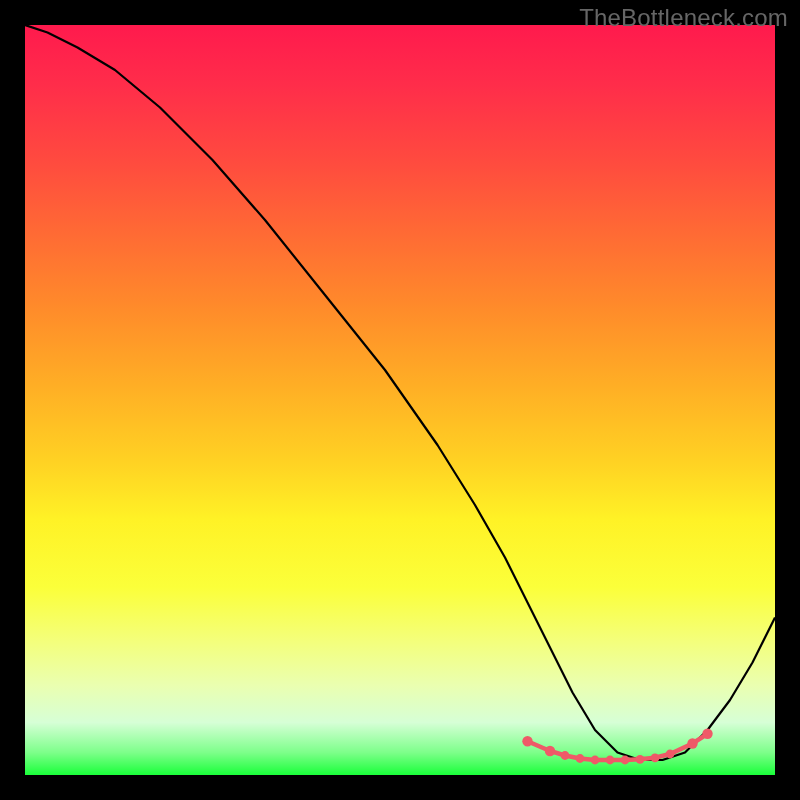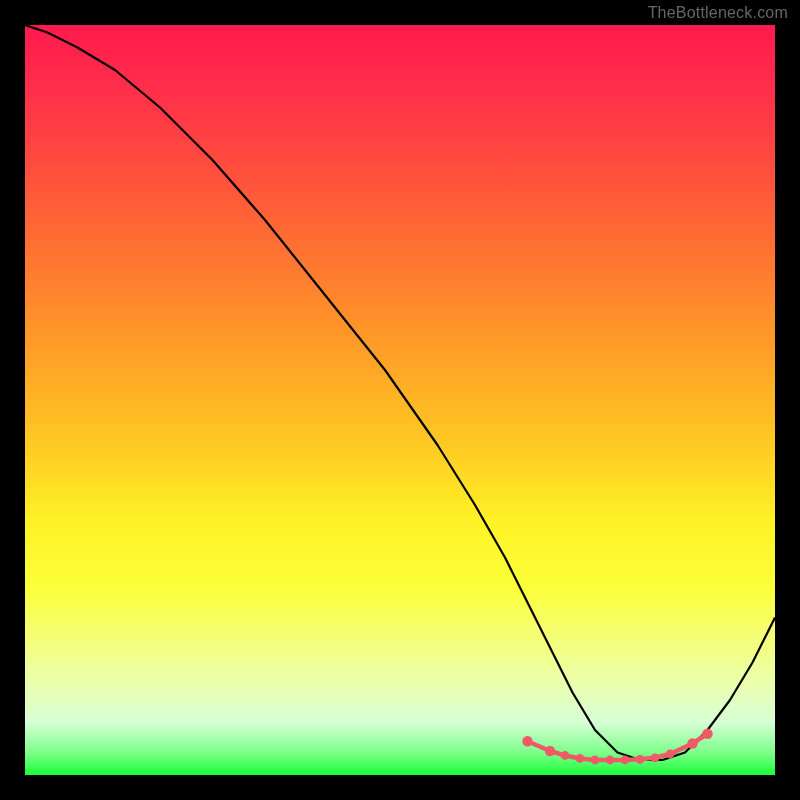--- a/index.html
+++ b/index.html
@@ -9,21 +9,21 @@
     background: #000;
     position: relative;
     font-family: Arial, Helvetica, sans-serif;
     overflow: hidden;
   }
   .watermark {
     position: absolute;
     top: 4px;
     right: 12px;
     color: #666;
-    font-size: 16px;
+    font-size: 24px;
     font-weight: 500;
     letter-spacing: 0.2px;
     z-index: 5;
   }
   .frame {
     position: absolute;
     left: 25px;
     top: 25px;
     width: 750px;
     height: 750px;

